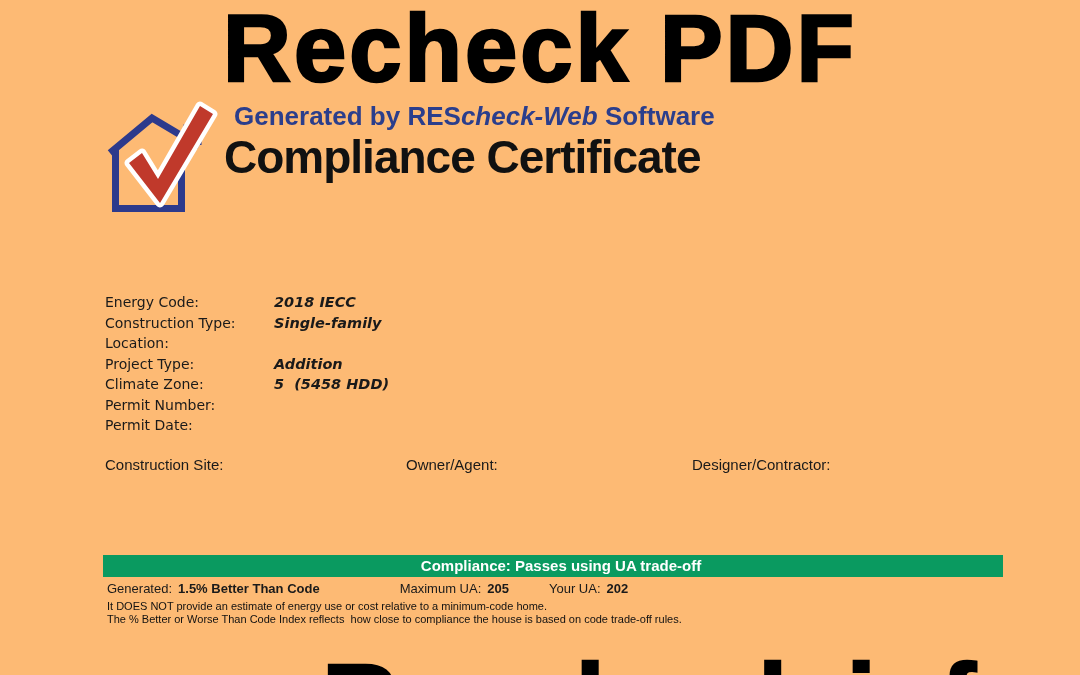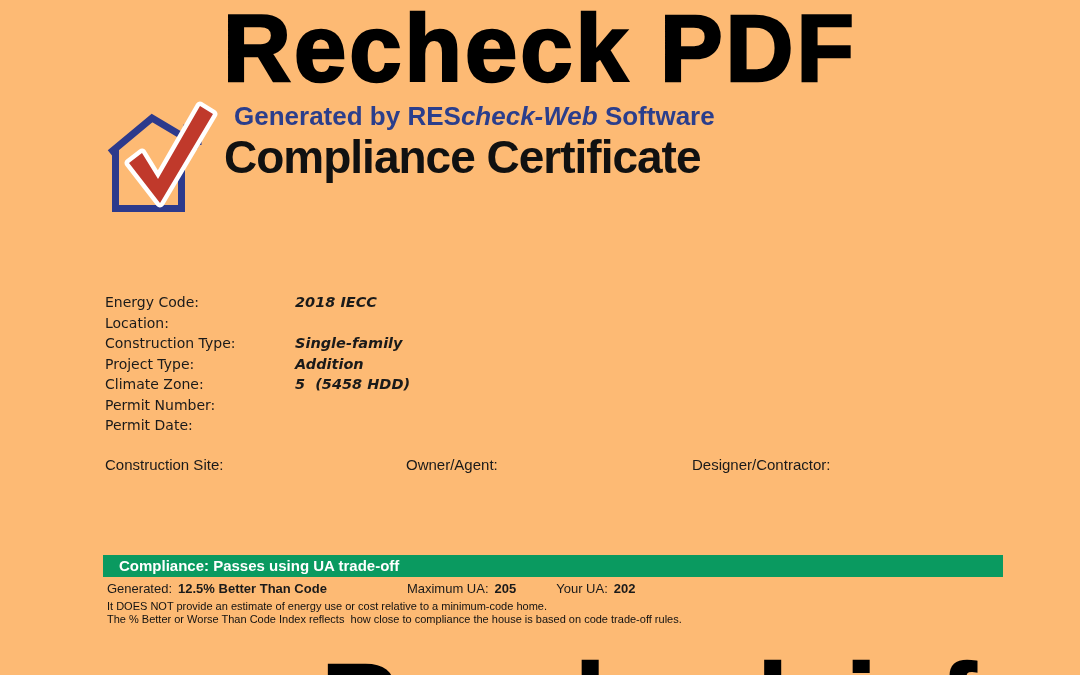--- a/index.html
+++ b/index.html
@@ -35,38 +35,38 @@
   .genline .it { font-style:italic; }
   .cert-title {
     position:absolute; left:224px; top:130px;
     font-family:"Liberation Sans", sans-serif;
     font-size:46px; font-weight:700; letter-spacing:-1px; color:#111;
     white-space:nowrap;
   }
 
   
   .fields { position:absolute; left:105px; top:292px; font-size:14px; }
-  .frow { display:grid; grid-template-columns:169px auto; height:20.5px; line-height:20.5px;gap:21px; }
+  .frow { display:grid; grid-template-columns:169px auto; height:20.5px; line-height:20.5px; }
   .fv { font-weight:700; font-size:14.5px; white-space:pre;font-style:italic; }
 
   
   .parties { position:absolute; top:456px; left:0; width:1032px; height:20px;
     font-family:"Liberation Sans", sans-serif; font-size:15px; }
   .party { position:absolute; white-space:nowrap; }
   .party.p0 { left:105px; }
   .party.p1 { left:406px; }
   .party.p2 { left:692px; }
 
   
   .banner {
     position:absolute; left:103px; top:555px; width:900px; height:22px;
     background:#0a9a60; color:#ffffff;
     font-family:"Liberation Sans", sans-serif;
     font-size:15px; font-weight:700; line-height:22px;
-    padding-left:16px; box-sizing:border-box; white-space:nowrap;
+    padding-left:16px; box-sizing:border-box; white-space:nowrap;text-align:center;
   }
 
   
   .summary {
     position:absolute; left:107px; top:581px; display:flex; align-items:baseline;
     font-family:"Liberation Sans", sans-serif; font-size:13px; white-space:nowrap;
   }
   .summary .lbl { color:#1a1a1a; }
   .summary .val { font-weight:700; margin-left:6px; }
   .gap-lg { width:80px; }
@@ -101,26 +101,26 @@
   <div class="genline"><span>Generated by </span><span>RES</span><span class="it">check-Web</span><span> Software</span></div>
 
   <div class="cert-title">Compliance Certificate</div>
 
   <div class="fields">
     <div class="frow">
       <span class="fl">Energy Code:</span>
       <span class="fv">2018 IECC</span>
     </div>
     <div class="frow">
+      <span class="fl">Construction Type:</span>
+      <span class="fv">Single-family</span>
+    </div>
+    <div class="frow">
       <span class="fl">Location:</span>
       <span class="fv"></span>
-    </div>
-    <div class="frow">
-      <span class="fl">Construction Type:</span>
-      <span class="fv">Single-family</span>
     </div>
     <div class="frow">
       <span class="fl">Project Type:</span>
       <span class="fv">Addition</span>
     </div>
     <div class="frow">
       <span class="fl">Climate Zone:</span>
       <span class="fv">5  (5458 HDD)</span>
     </div>
     <div class="frow">
@@ -136,21 +136,21 @@
   <div class="parties">
     <span class="party p0">Construction Site:</span>
     <span class="party p1">Owner/Agent:</span>
     <span class="party p2">Designer/Contractor:</span>
   </div>
 
   <div class="banner">Compliance: Passes using UA trade-off</div>
 
   <div class="summary">
     <span class="lbl">Generated:</span>
-    <span class="val">12.5% Better Than Code</span>
+    <span class="val">1.5% Better Than Code</span>
     <span class="gap-lg"></span>
     <span class="lbl">Maximum UA:</span>
     <span class="val">205</span>
     <span class="gap-md"></span>
     <span class="lbl">Your UA:</span>
     <span class="val">202</span>
   </div>
 
   <div class="notes">
     <div class="note">It DOES NOT provide an estimate of energy use or cost relative to a minimum-code home.</div>

